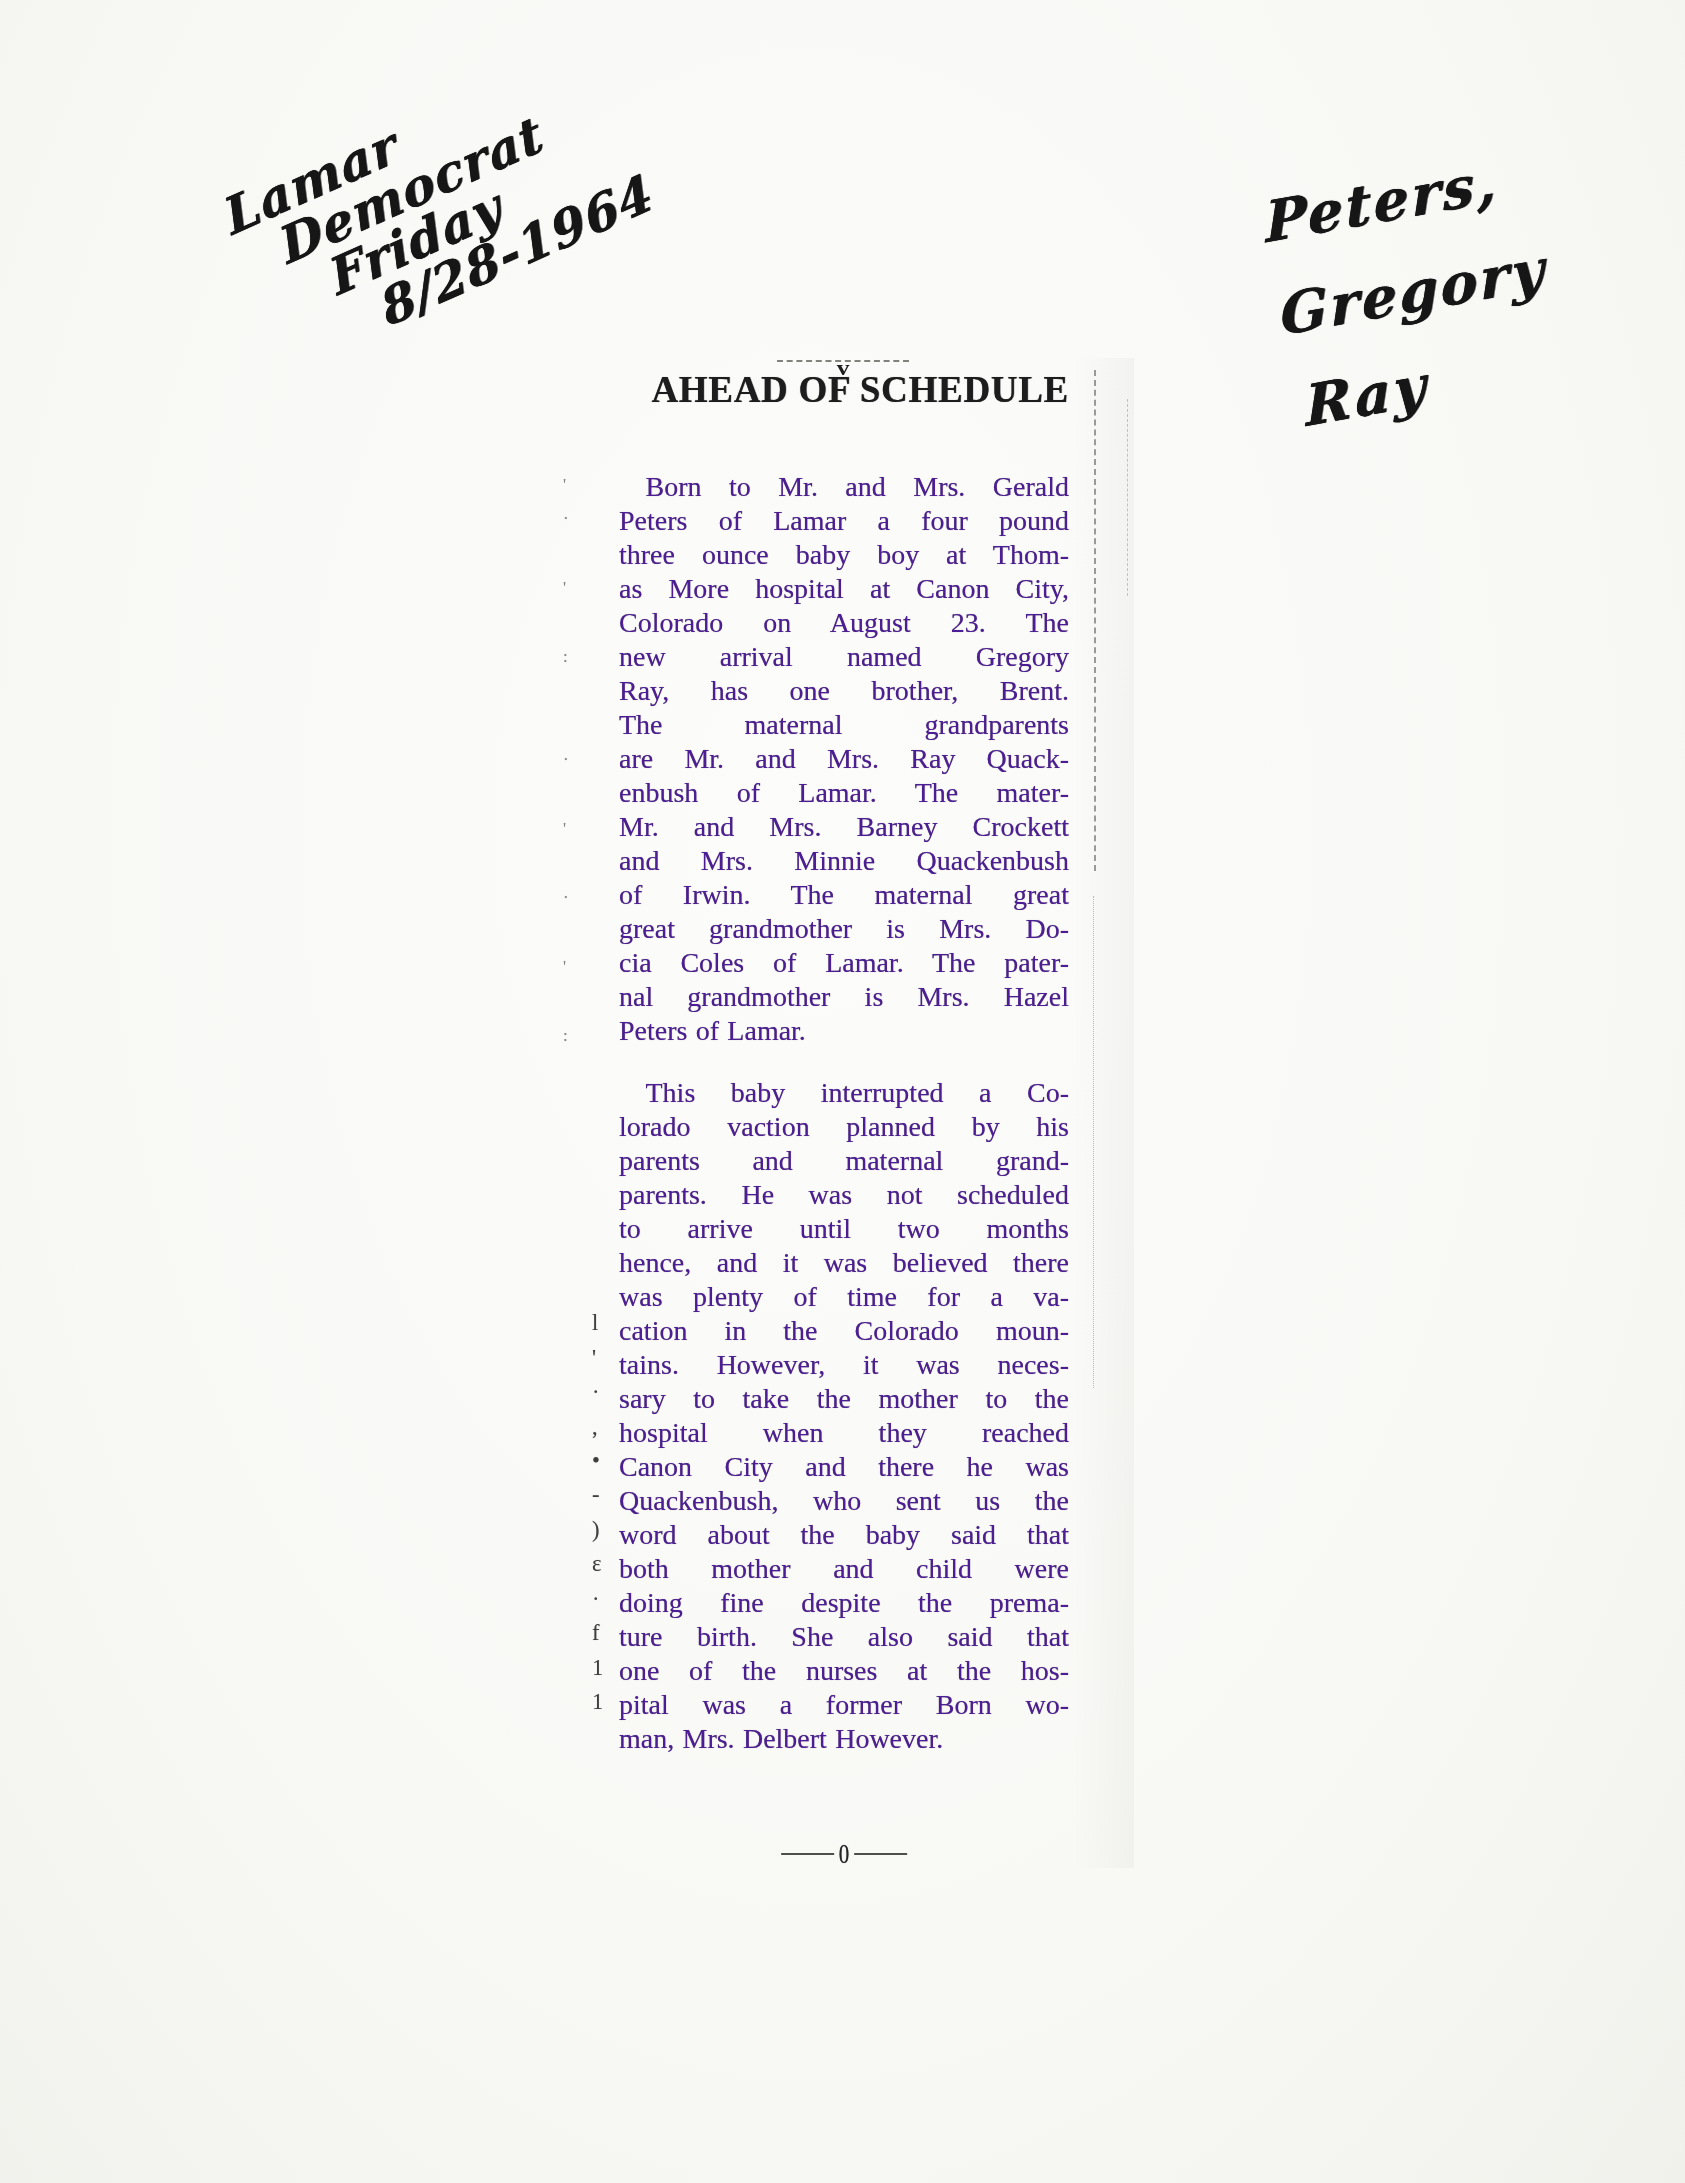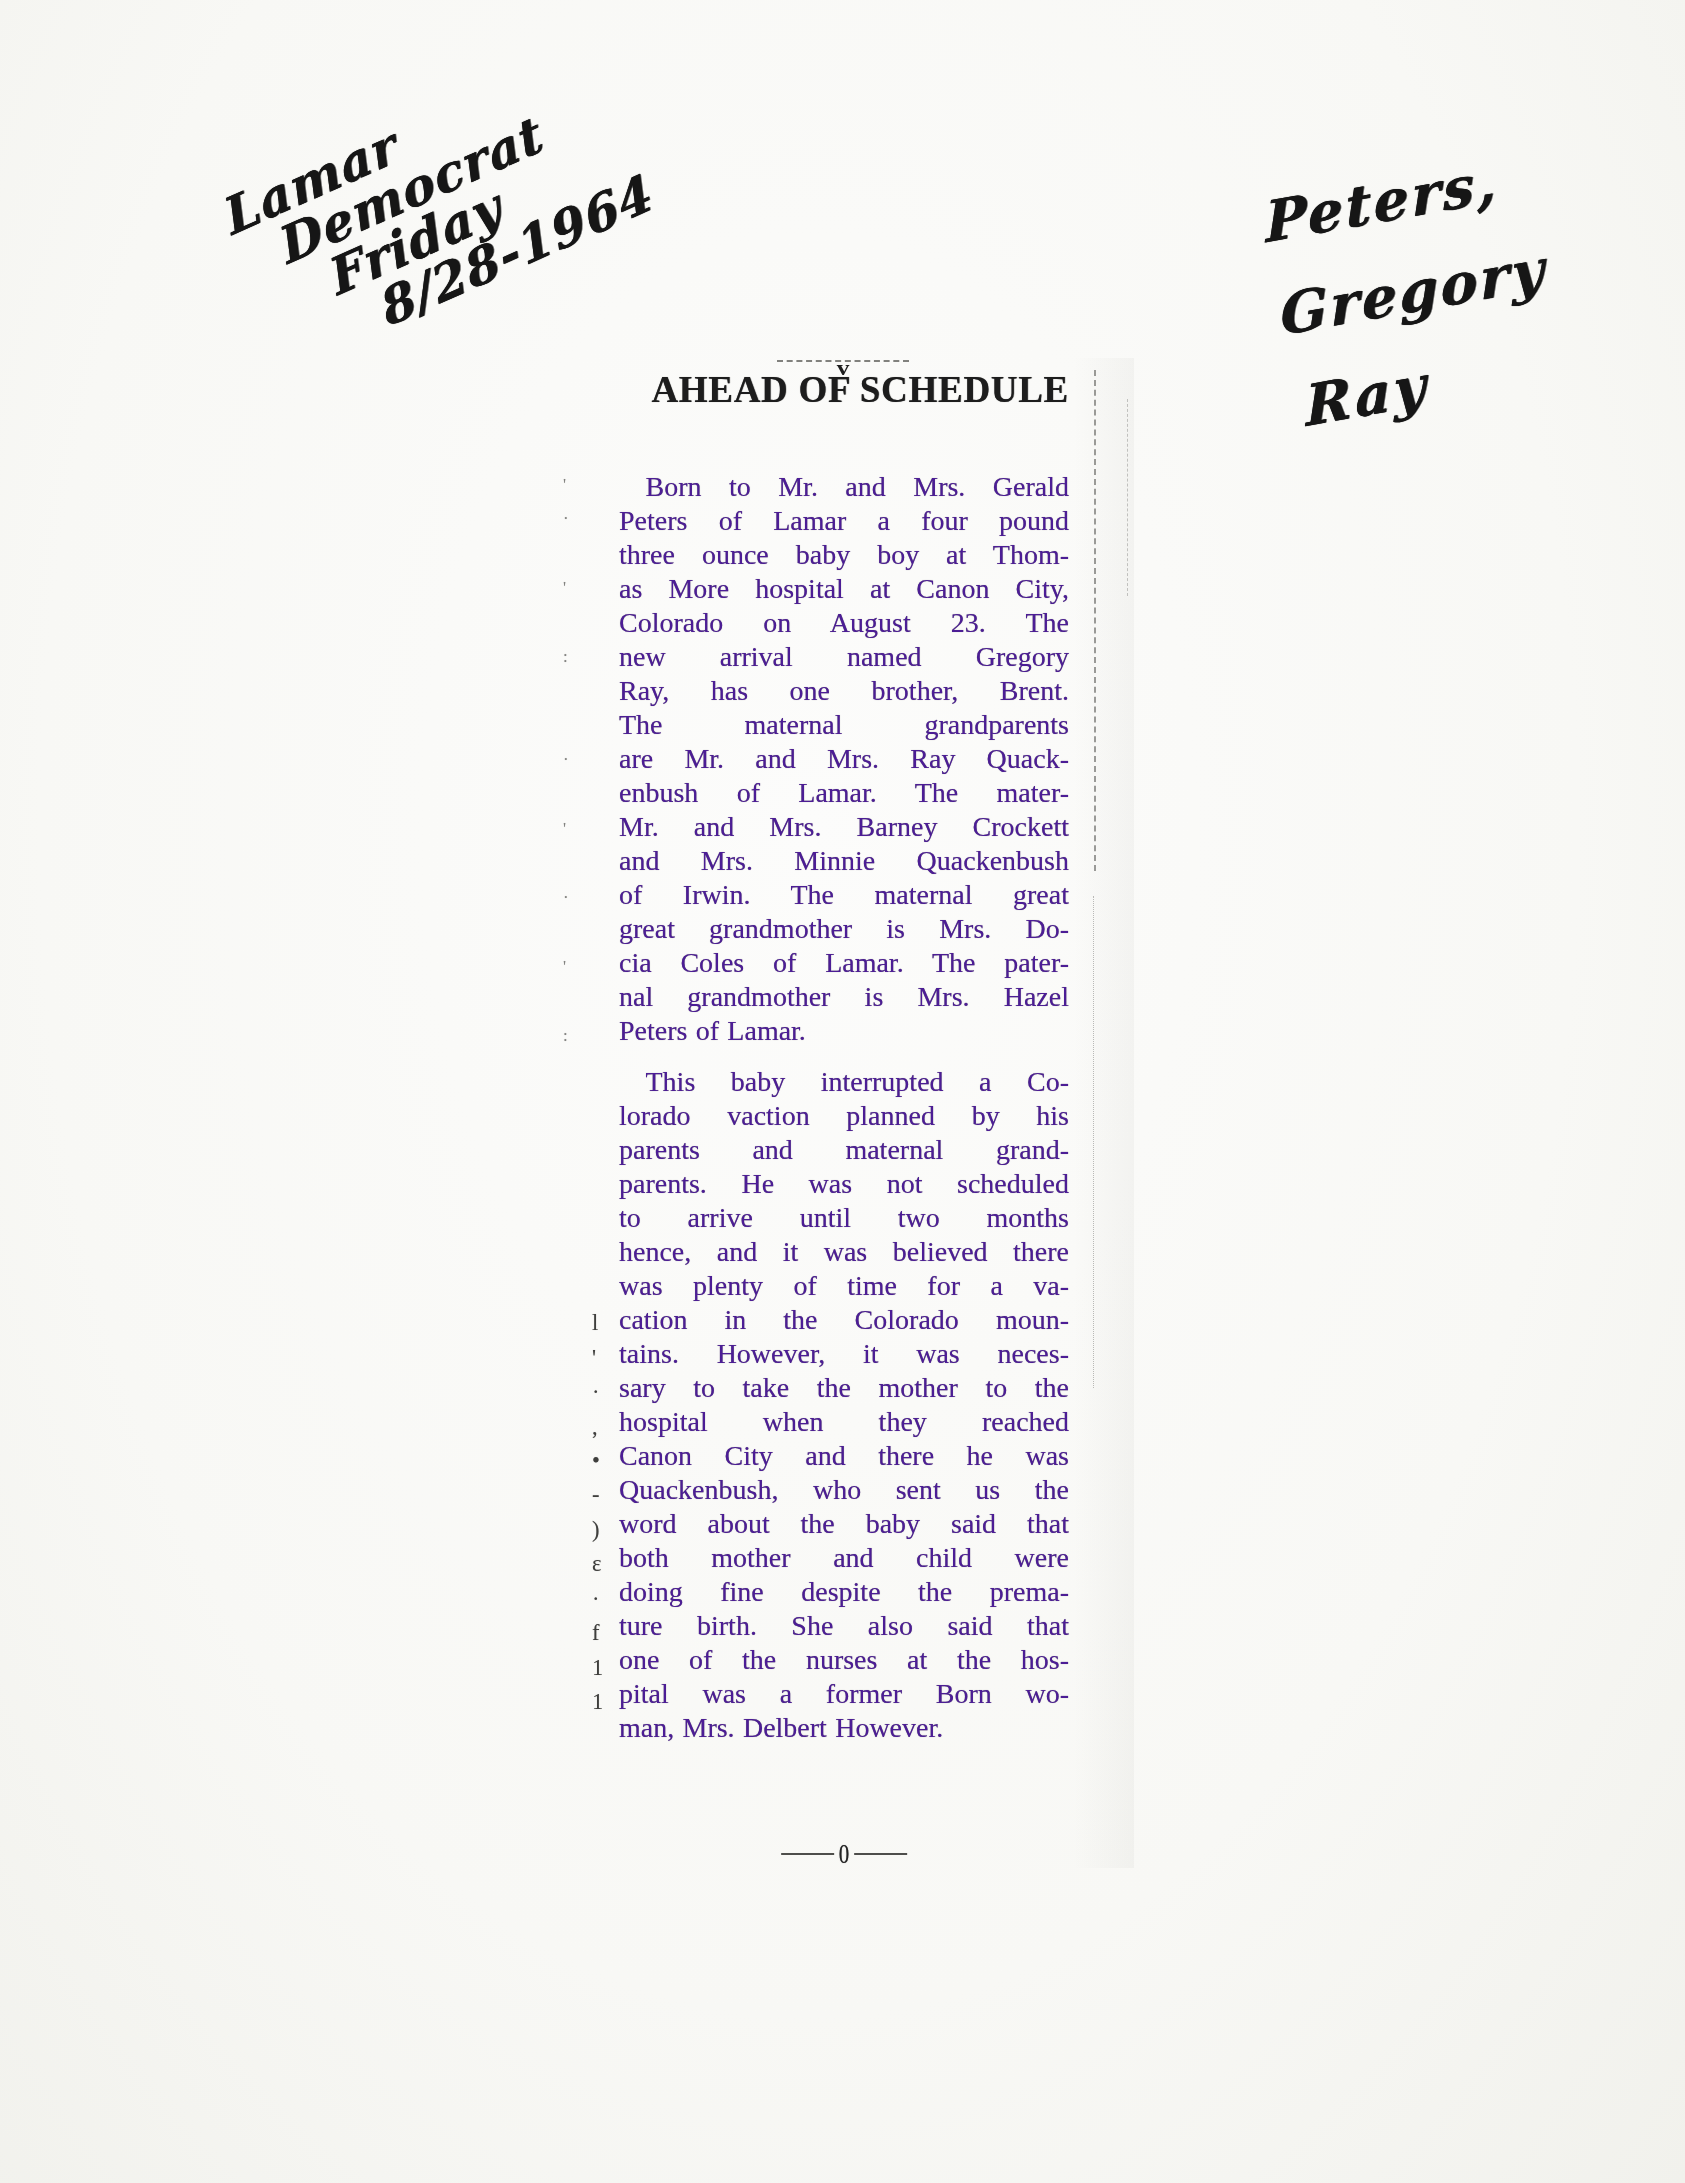--- a/index.html
+++ b/index.html
@@ -101,21 +101,21 @@
     white-space: nowrap;
   }
   .body-text {
     position: absolute;
     top: 470px;
     width: 100%;
     font-size: 28px;
     line-height: 34px;
     color: #4c1d95;
   }
-  .para + .para { margin-top: 17px; }
+  .para + .para { margin-top: 28px; }
   .para .line {
     text-align: justify;
     text-align-last: justify;
     word-spacing: 1.3px;
     text-shadow: 0 0 0.7px rgba(25,25,25,0.55);
     white-space: normal;
   }
   .para .line:first-child { text-indent: 26.5px; }
   .para .line:last-child { text-align-last: left; }
 

